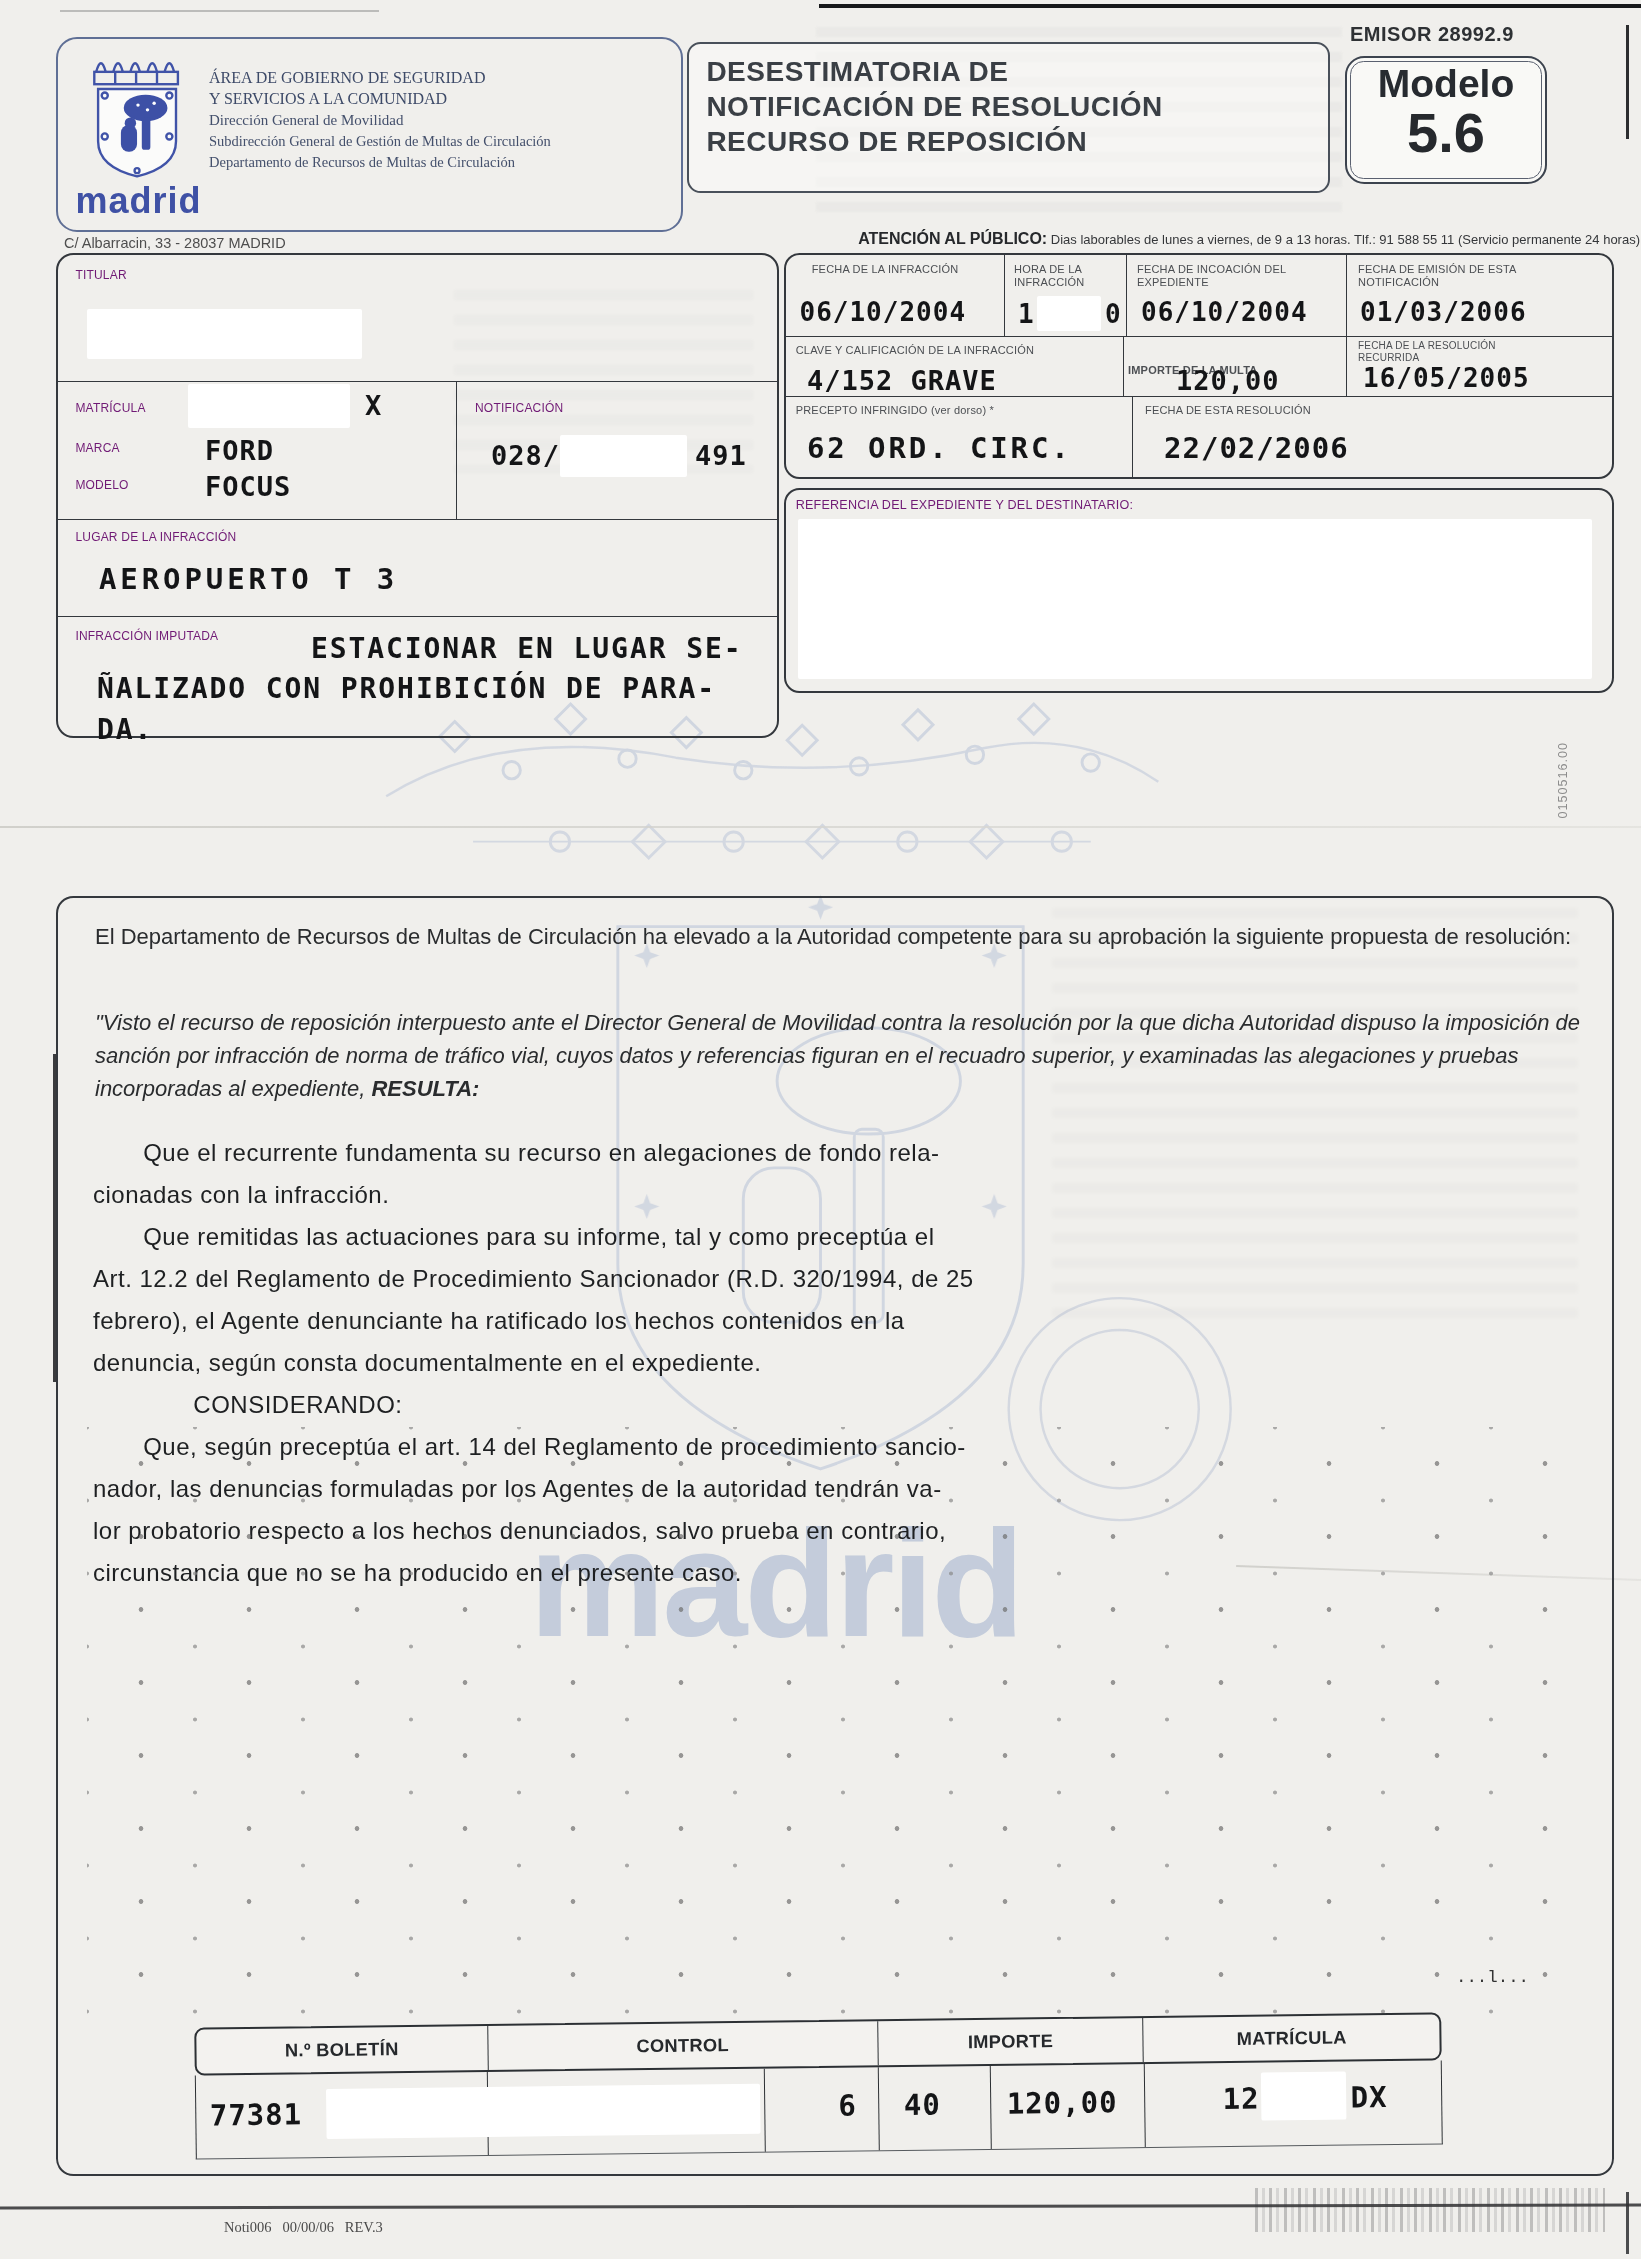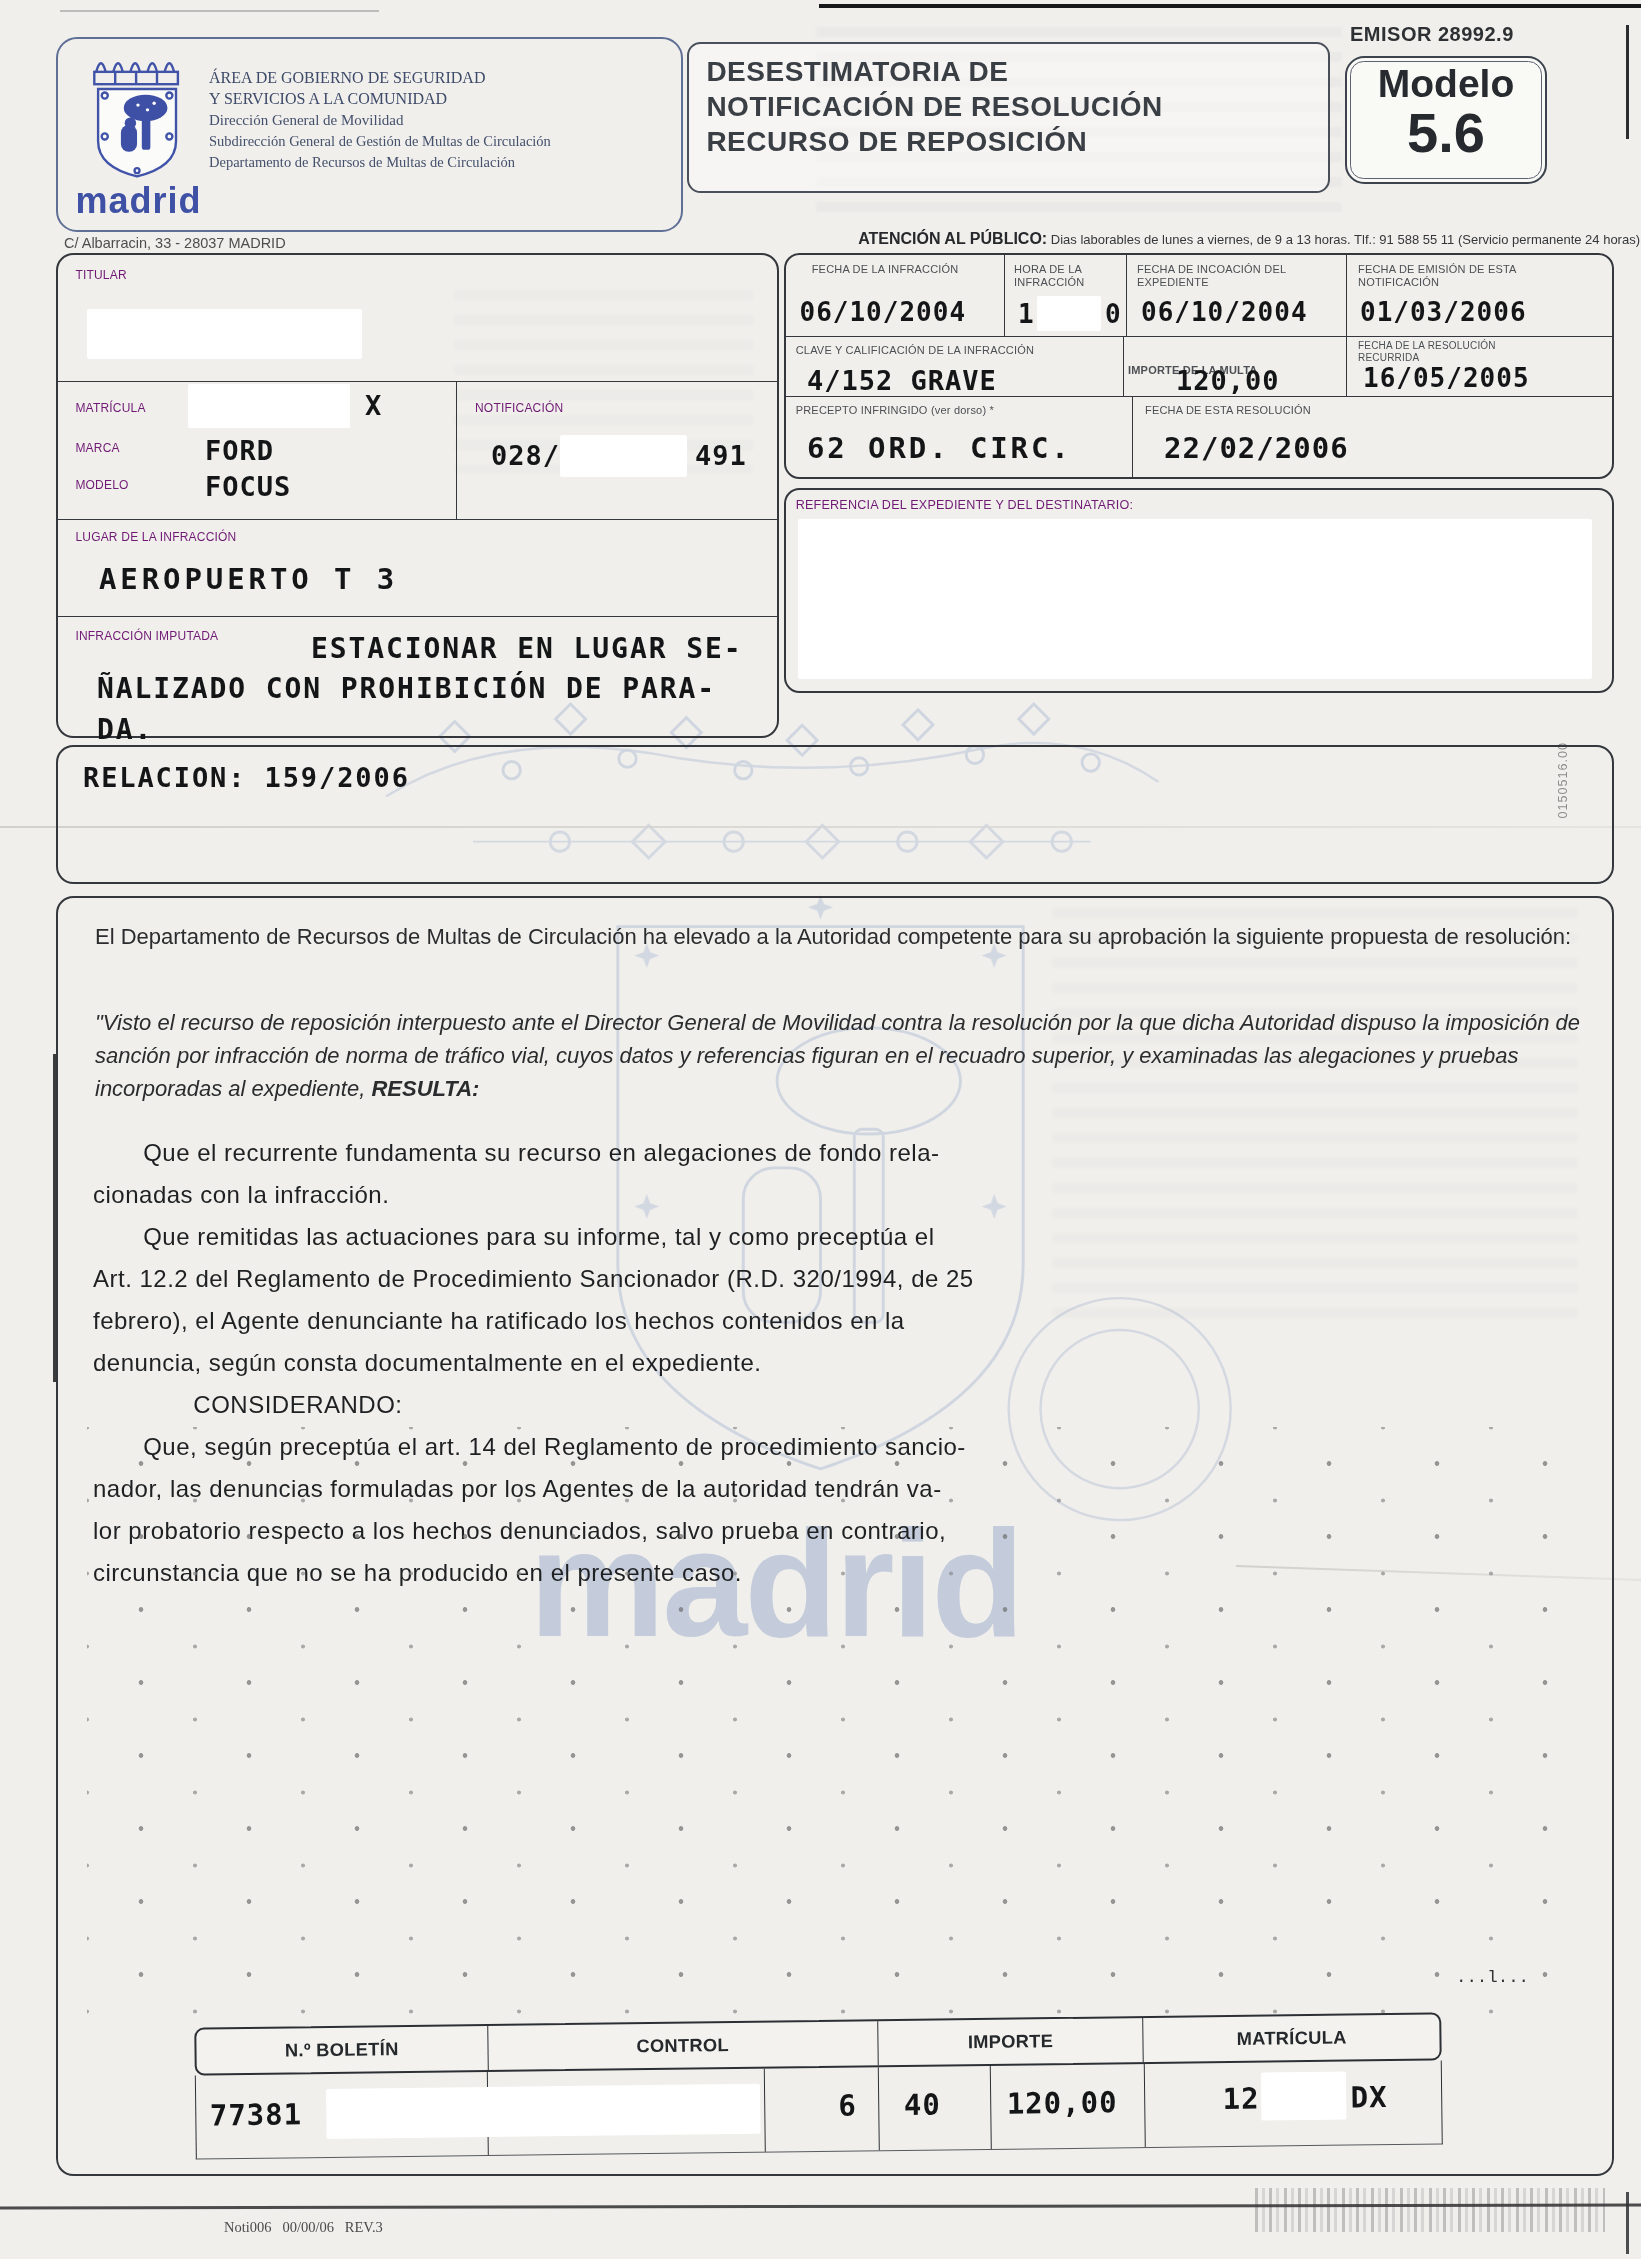--- a/index.html
+++ b/index.html
@@ -224,23 +224,20 @@
     <div class="vdiv" style="left:346px;top:141px;height:81px;"></div>
     <div class="lbl cell-lbl" style="left:359px;top:149px;width:290px;">FECHA DE ESTA RESOLUCIÓN</div>
     <div class="ocr" style="left:378px;top:176px;font-size:29px;">22/02/2006</div>
   </div>
 
   <div class="box" style="left:784px;top:488px;width:826px;height:201px;border-radius:15.4px;">
     <div class="lbl" style="left:9.7px;top:7.7px;font-size:12.6px;">REFERENCIA DEL EXPEDIENTE Y DEL DESTINATARIO:</div>
     <div class="redact" style="left:11.6px;top:29px;width:794px;height:160px;"></div>
   </div>
 
-  <div class="box" style="left:56px;top:745px;width:1554px;height:135px;">
-    <div class="ocr" style="left:25px;top:15.4px;font-size:27px;letter-spacing:1.9px;">RELACION: 159/2006</div>
-  </div>
 
   <div class="box" style="left:56px;top:896px;width:1554px;height:1276px;">
     <div class="abs" style="left:37px;top:23px;width:1477px;font-size:22px;line-height:1.45;color:#2a2c2e;">El Departamento de Recursos de Multas de Circulación ha elevado a la Autoridad competente para su aprobación la siguiente propuesta de resolución:</div>
     <div class="abs" style="left:37px;top:108px;width:1492px;font-size:22px;line-height:1.5;color:#2a2c2e;font-style:italic;">
       <span>"Visto el recurso de reposición interpuesto ante el Director General de Movilidad contra la resolución por la que dicha Autoridad dispuso la imposición de sanción por infracción de norma de tráfico vial, cuyos datos y referencias figuran en el recuadro superior, y examinadas las alegaciones y pruebas incorporadas al expediente, </span><span style="font-weight:bold;">RESULTA:</span>
     </div>
     <pre class="mono" style="left:35px;top:234px;">       Que el recurrente fundamenta su recurso en alegaciones de fondo rela-
 cionadas con la infracción.
        Que remitidas las actuaciones para su informe, tal y como preceptúa el
 Art. 12.2 del Reglamento de Procedimiento Sancionador (R.D. 320/1994, de 25

